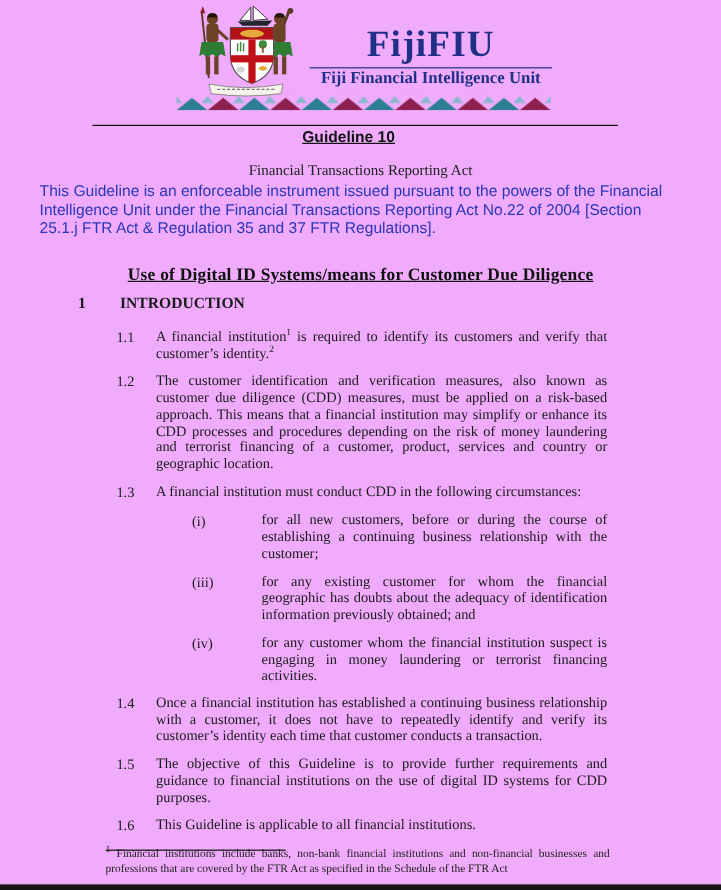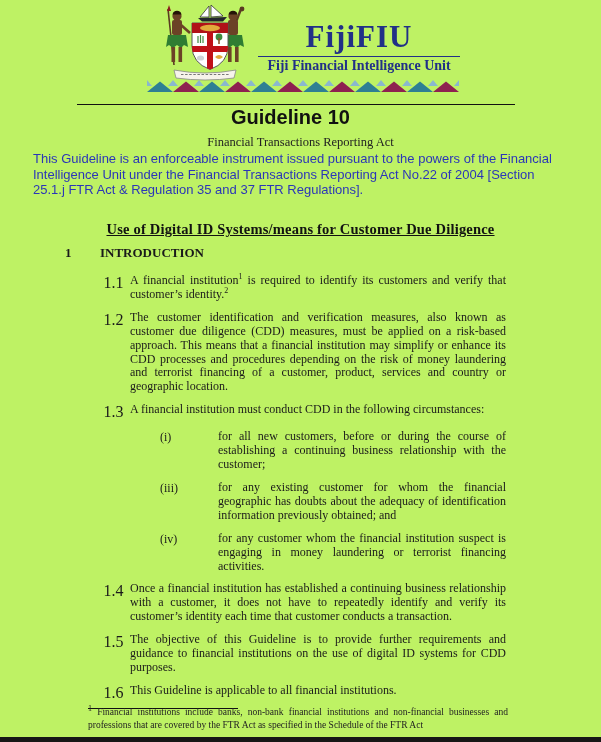--- a/index.html
+++ b/index.html
@@ -1,18 +1,18 @@
 <!DOCTYPE html>
 <html><head>
 <meta charset="utf-8">
 <style>
   html,body { margin:0; padding:0; background:#e9e9e9; }
   .page {
     position:relative; width:601px; height:742px; margin:0 auto;
-    background:#bef264; overflow:hidden;
+    background:#f0abfc; overflow:hidden;
     font-family:"Liberation Serif", serif; color:#1a1a1a;
   }
 
   
   .crest { position:absolute; left:154px; top:3px; width:102px; height:78px; }
   .brand { position:absolute; left:258px; top:20px; width:202px; text-align:center; }
   .brand-acronym {
     font-family:"Liberation Serif", serif; font-weight:bold;
     font-size:31px; color:#213087; letter-spacing:1px; line-height:34px;
   }
@@ -21,21 +21,21 @@
     font-family:"Liberation Serif", serif; font-weight:bold;
     font-size:14px; color:#213087; white-space:nowrap;
   }
   .tri-band { position:absolute; left:147px; top:79px; width:312px; height:13px; }
 
   .head-rule { position:absolute; left:77px; top:96px; width:438px; border:0; border-top:1.6px solid #111; }
 
   
   .doc-title {
     position:absolute; left:0; top:106px; width:581px; text-align:center;
-    font-family:"Liberation Sans", sans-serif; font-weight:bold; font-size:20px; color:#111;
+    font-family:"Liberation Sans", sans-serif; font-weight:bold; font-size:13px; color:#111;text-decoration:underline;
   }
   .doc-subtitle {
     position:absolute; left:0; top:135px; width:601px; text-align:center;
     font-size:12.5px; color:#222;
   }
   .enforce-note {
     position:absolute; left:33px; top:151px; width:535px; text-align:left;
     font-family:"Liberation Sans", sans-serif; font-size:13px; line-height:15.5px;
     color:#2b36b8;
   }
@@ -43,21 +43,21 @@
     position:absolute; left:0; top:221px; width:601px; text-align:center;
     font-weight:bold; font-size:14.5px; text-decoration:underline; color:#111;
     letter-spacing:0.2px;
   }
 
   
   .body-col { position:absolute; left:65px; top:245px; width:441px; }
   .section-head { display:flex; font-weight:bold; font-size:13px; margin-bottom:13px; }
   .section-num { width:35px; }
   .para { display:flex; margin-bottom:9px; }
-  .para-num-cell { flex:0 0 65px; font-size:16px;text-align:center; }
+  .para-num-cell { flex:0 0 65px; font-size:12px; }
   .para-text { flex:1; font-size:12px; line-height:1.16; text-align:justify; }
   sup { font-size:8px; line-height:0; }
 
   .subitem { display:flex; margin:0 0 9px 95px; }
   .subitem-marker { flex:0 0 58px; font-size:12px; }
   .subitem-text { flex:1; font-size:12px; line-height:1.16; text-align:justify; }
 
   
   .fn-rule { position:absolute; left:88px; top:700px; width:150px; border:0; border-top:1.5px solid #111; }
   .footnote {

